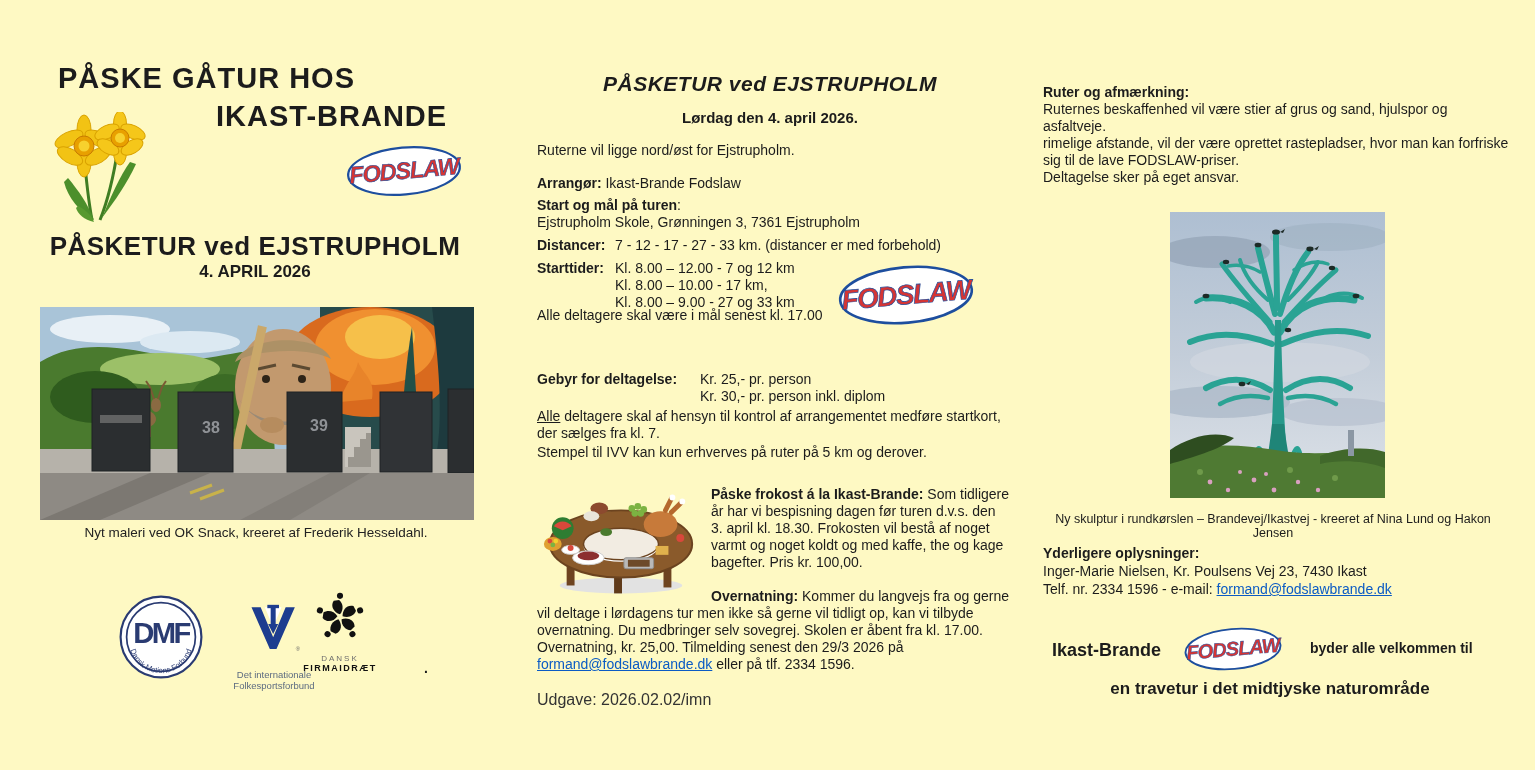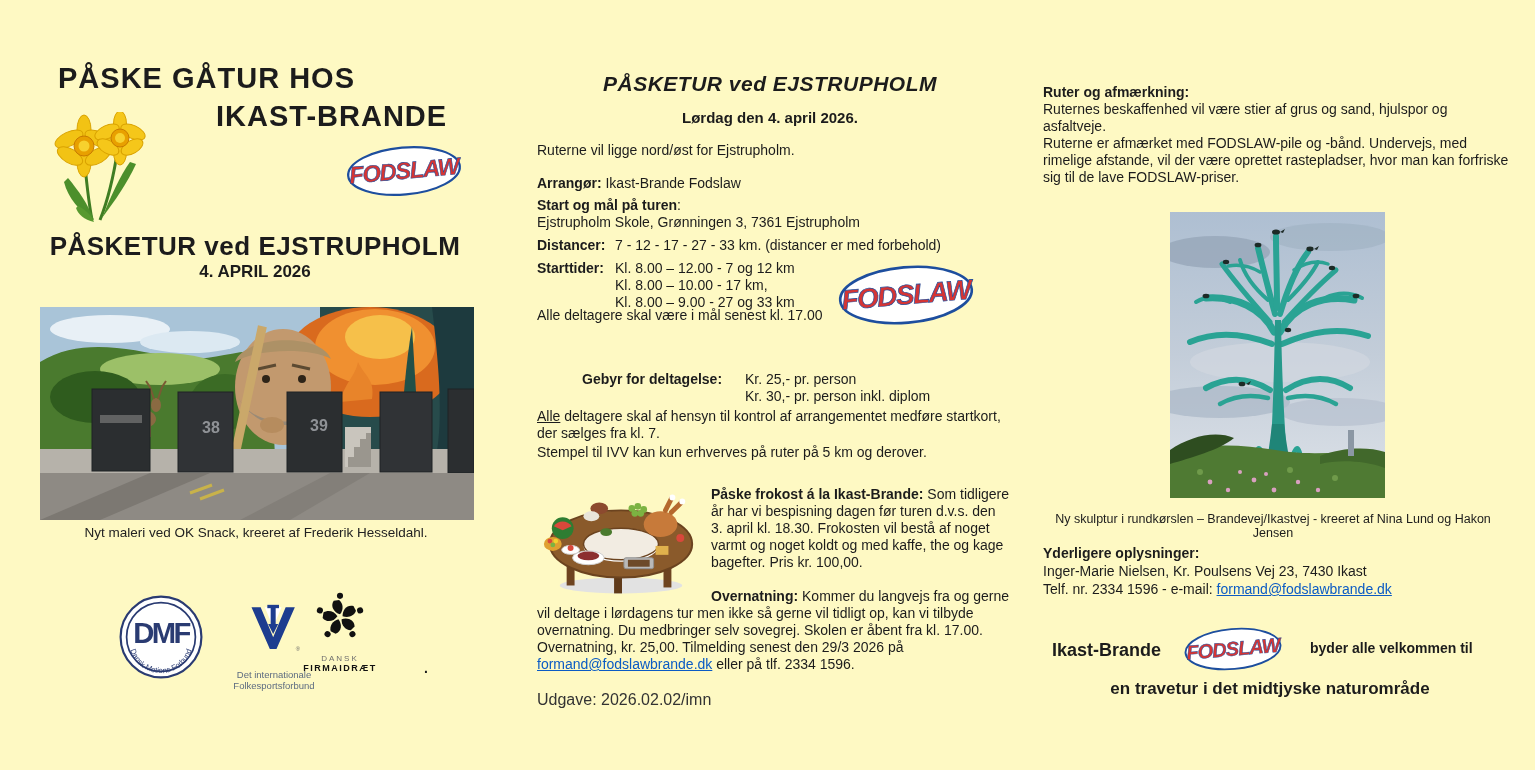--- a/index.html
+++ b/index.html
@@ -36,21 +36,21 @@
   .m-intro { left:537px; top:142px; }
   .m-arr { left:537px; top:175px; }
   .m-start { left:537px; top:197px; }
   .m-dist { left:537px; top:237px; display:flex; }
   .m-dist .lab { width:78px; font-weight:bold; flex:none; }
   .m-startt { left:537px; top:260px; display:flex; }
   .m-startt .lab { width:78px; font-weight:bold; flex:none; }
   .fodslaw-mid { left:836px; top:262px; }
   .m-maal { left:537px; top:307px; }
   .m-tilm { left:537px; top:332px; }
-  .m-gebyr { left:537px; top:371px; display:flex;margin-left:45px; }
+  .m-gebyr { left:537px; top:371px; display:flex; }
   .m-gebyr .lab { width:163px; font-weight:bold; flex:none; }
   .m-startkort { left:537px; top:408px; width:470px; }
   .u { text-decoration:underline; }
   .m-stempel { left:537px; top:444px; }
   .m-foodblock { left:537px; top:486px; width:472px; }
   .foodimg { float:left; width:168px; height:112px; margin-right:6px; }
   .m-udgave { left:537px; top:691px; font-size:16px; color:#333; }
   .para { margin:0; }
   .para + .para { margin-top:17px; }
 
@@ -325,23 +325,23 @@
     </svg>
     <p class="para"><span class="b">Påske frokost á la Ikast-Brande:</span><span> Som tidligere år har vi bespisning dagen før turen d.v.s. den 3. april kl. 18.30. Frokosten vil bestå af noget varmt og noget koldt og med kaffe, the og kage bagefter. Pris kr. 100,00.</span></p>
     <p class="para"><span class="b">Overnatning:</span><span> Kommer du langvejs fra og gerne vil deltage i lørdagens tur men ikke så gerne vil tidligt op, kan vi tilbyde overnatning. Du medbringer selv sovegrej. Skolen er åbent fra kl. 17.00. Overnatning, kr. 25,00. Tilmelding senest den 29/3 2026 på </span><span class="link">formand@fodslawbrande.dk</span><span> eller på tlf. 2334 1596.</span></p>
   </div>
 
   <div class="abs m-udgave">Udgave: 2026.02.02/imn</div>
 
   <div class="abs rc r-ruter">
     <div class="b">Ruter og afmærkning:</div>
     <div>Ruternes beskaffenhed vil være stier af grus og sand, hjulspor og asfaltveje.</div>
-    <div>Ruterne er afmærket med FODSLAW-pile og -bånd. Undervejs, med</div>
     <div>rimelige afstande, vil der være oprettet rastepladser, hvor man kan forfriske</div>
     <div>sig til de lave FODSLAW-priser.</div>
+    <div>Deltagelse sker på eget ansvar.</div>
   </div>
 
   <svg class="abs tree" width="215" height="286" viewBox="0 0 215 286">
     <defs>
       <linearGradient id="skyg" x1="0" y1="0" x2="0" y2="1">
         <stop offset="0" stop-color="#aebfd2"></stop>
           <stop offset="0.5" stop-color="#c3cdd9"></stop>
           <stop offset="1" stop-color="#dde2e8"></stop>
       </linearGradient>
     </defs>

